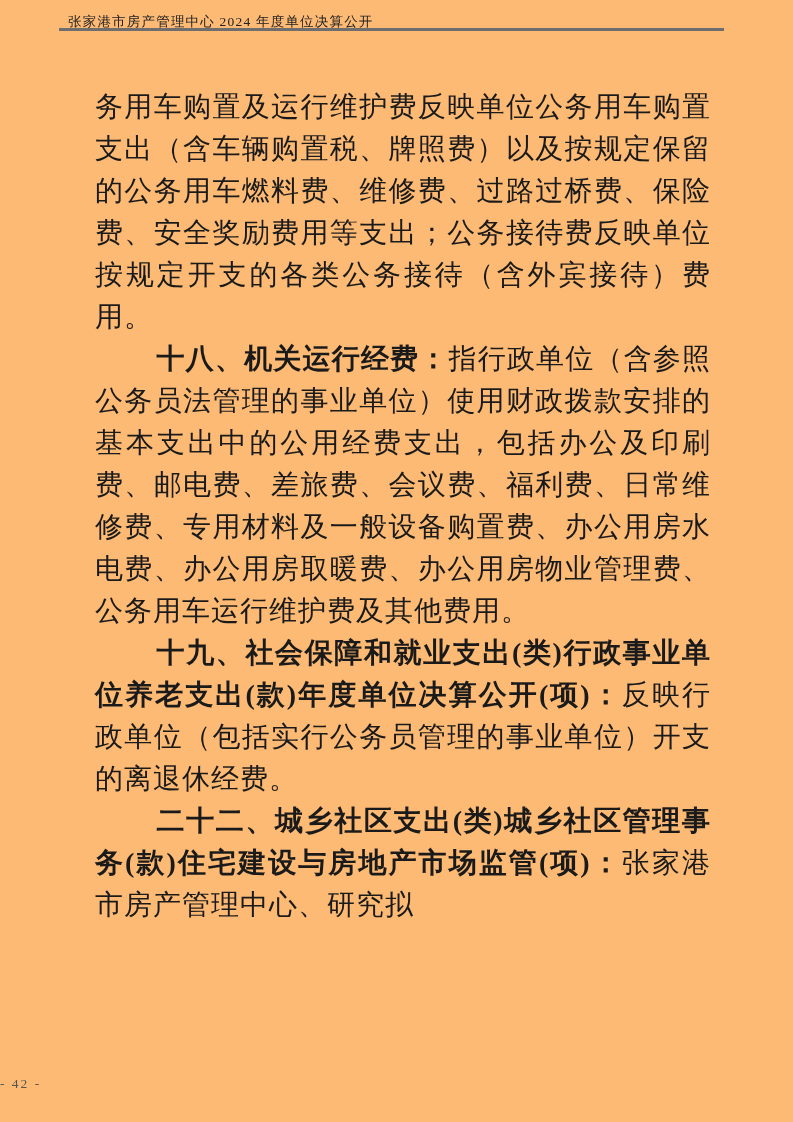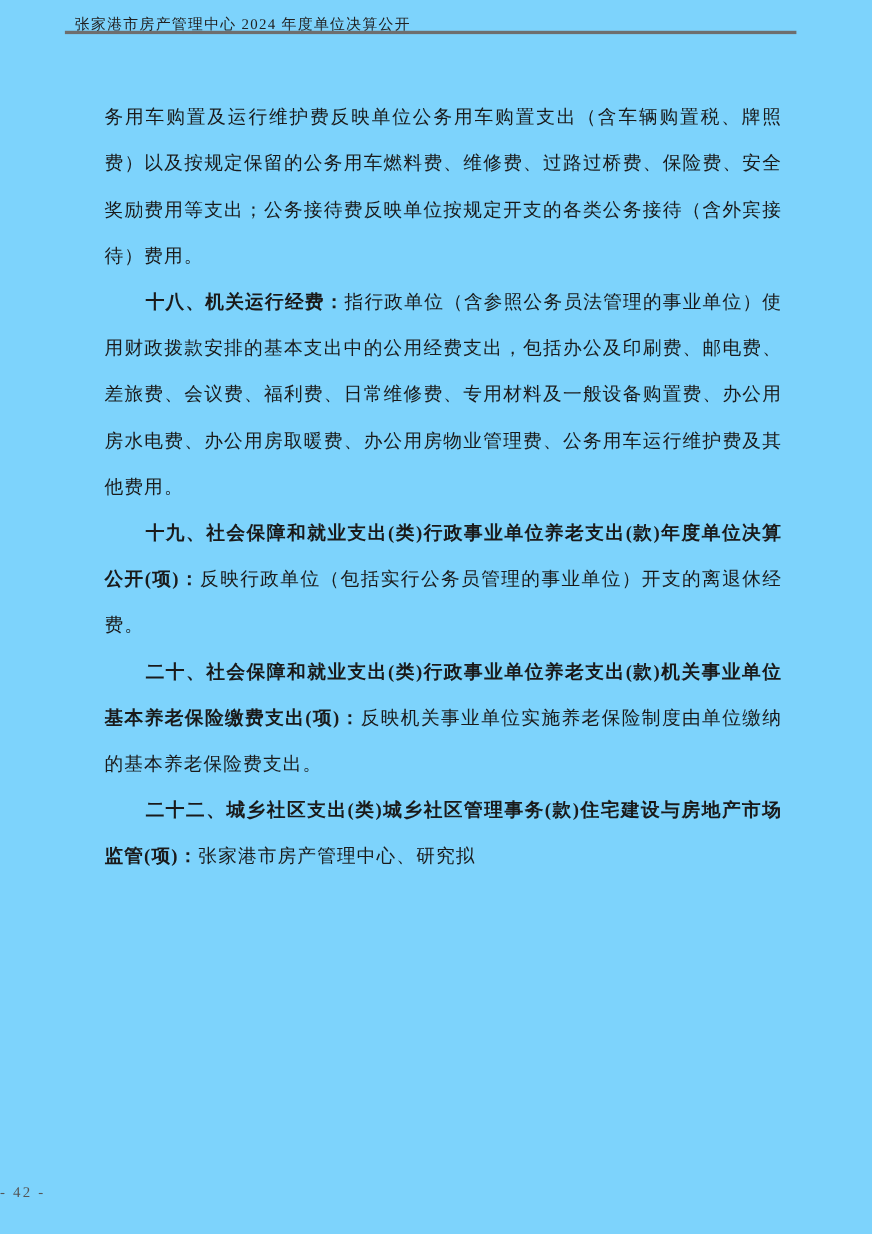--- a/index.html
+++ b/index.html
@@ -4,21 +4,21 @@
 <style>
   html, body {
     margin: 0;
     padding: 0;
     background: #ffffff;
   }
   .page {
     position: relative;
     width: 793px;
     height: 1122px;
-    background: #7dd3fc;
+    background: #fdba74;
     overflow: hidden;
     font-family: "Liberation Serif", serif;
     color: #1a1a1a;
   }
   .header-title {
     position: absolute;
     left: 68px;
     top: 13px;
     font-size: 13.5px;
     letter-spacing: 1.2px;
@@ -31,21 +31,21 @@
     top: 28px;
     width: 665px;
     height: 3px;
     background: #6e6e6e;
   }
   .content {
     position: absolute;
     left: 95px;
     top: 86px;
     width: 616px;
-    font-size: 17px;
+    font-size: 28px;
     line-height: 42px;
     text-align: justify;
     text-justify: inter-character;
     letter-spacing: 1px;
   }
   .content p {
     margin: 0;
     padding: 0;
     text-indent: 2.2em;
   }
@@ -72,19 +72,18 @@
 <div class="page">
 
   <div class="header-title">张家港市房产管理中心 2024 年度单位决算公开</div>
 
   <div class="header-rule"></div>
 
   <div class="content">
     <p class="continuation"><b class="lead"></b><span>务用车购置及运行维护费反映单位公务用车购置支出（含车辆购置税、牌照费）以及按规定保留的公务用车燃料费、维修费、过路过桥费、保险费、安全奖励费用等支出；公务接待费反映单位按规定开支的各类公务接待（含外宾接待）费用。</span></p>
     <p><b class="lead">十八、机关运行经费：</b><span>指行政单位（含参照公务员法管理的事业单位）使用财政拨款安排的基本支出中的公用经费支出，包括办公及印刷费、邮电费、差旅费、会议费、福利费、日常维修费、专用材料及一般设备购置费、办公用房水电费、办公用房取暖费、办公用房物业管理费、公务用车运行维护费及其他费用。</span></p>
     <p><b class="lead">十九、社会保障和就业支出(类)行政事业单位养老支出(款)年度单位决算公开(项)：</b><span>反映行政单位（包括实行公务员管理的事业单位）开支的离退休经费。</span></p>
-    <p><b class="lead">二十、社会保障和就业支出(类)行政事业单位养老支出(款)机关事业单位基本养老保险缴费支出(项)：</b><span>反映机关事业单位实施养老保险制度由单位缴纳的基本养老保险费支出。</span></p>
     <p><b class="lead">二十二、城乡社区支出(类)城乡社区管理事务(款)住宅建设与房地产市场监管(项)：</b><span>张家港市房产管理中心、研究拟</span></p>
   </div>
 
   <div class="footer-page-number">- 42 -</div>
 
 </div>
 
 </body></html>

